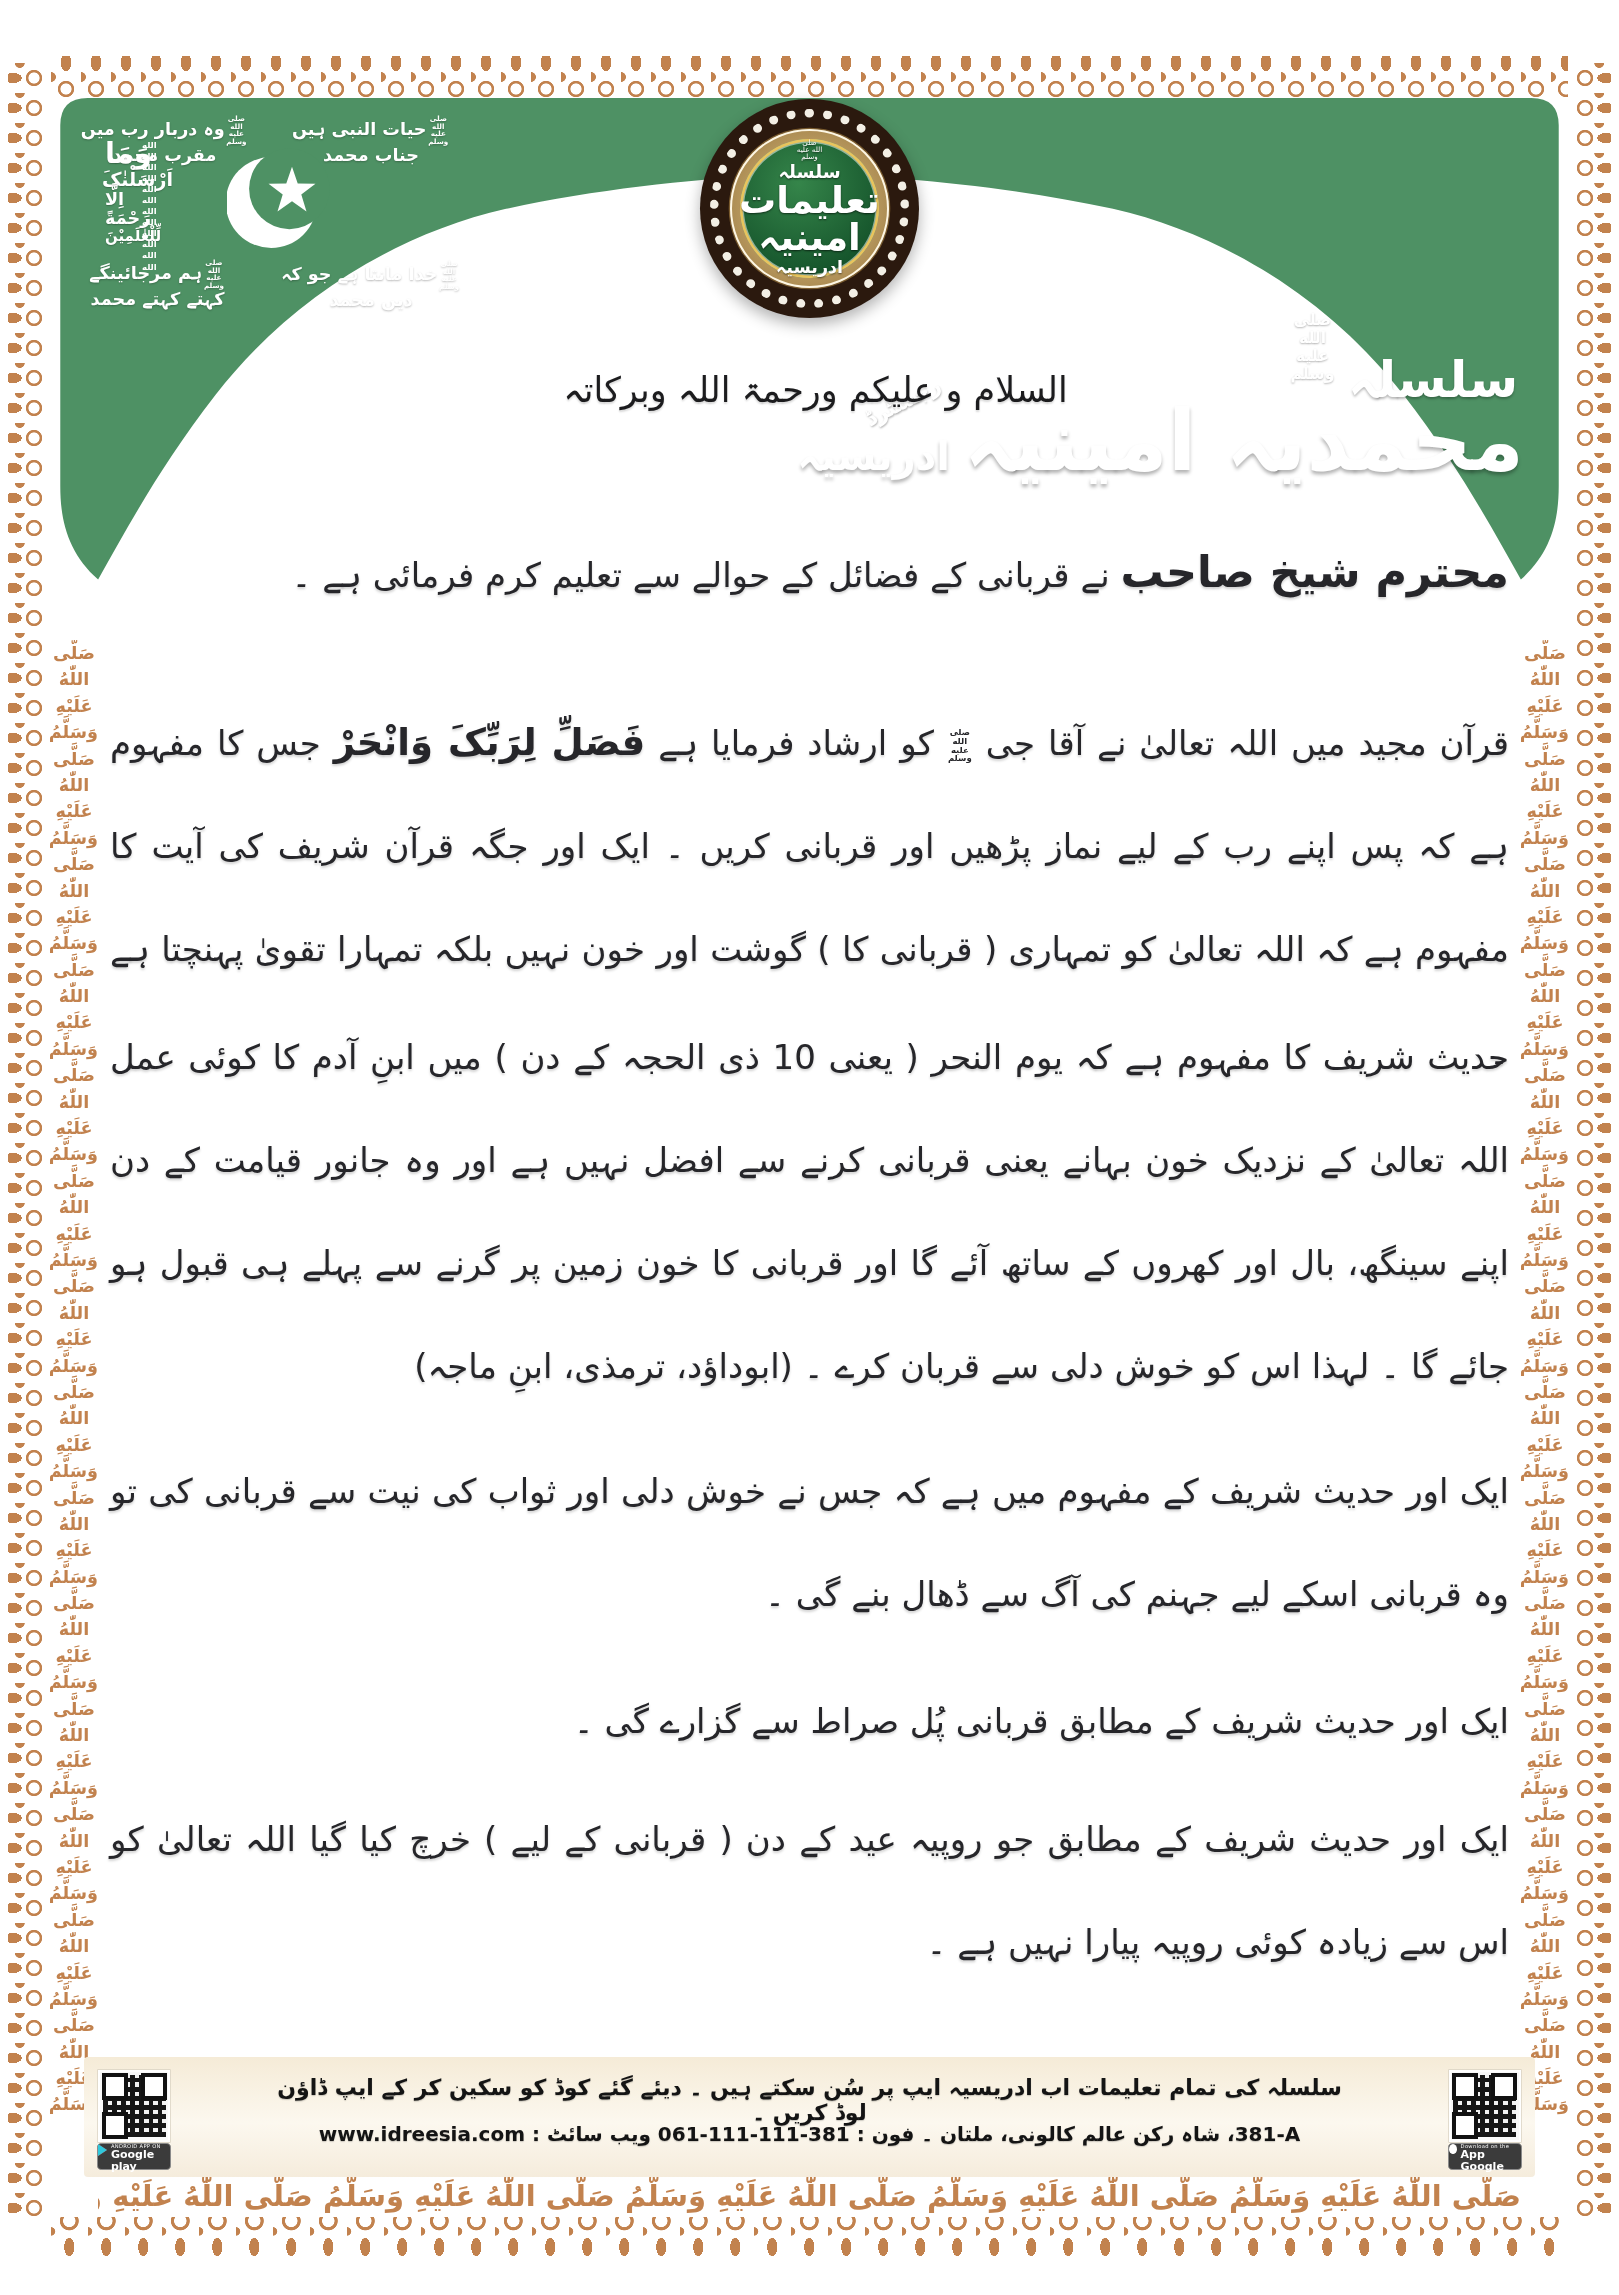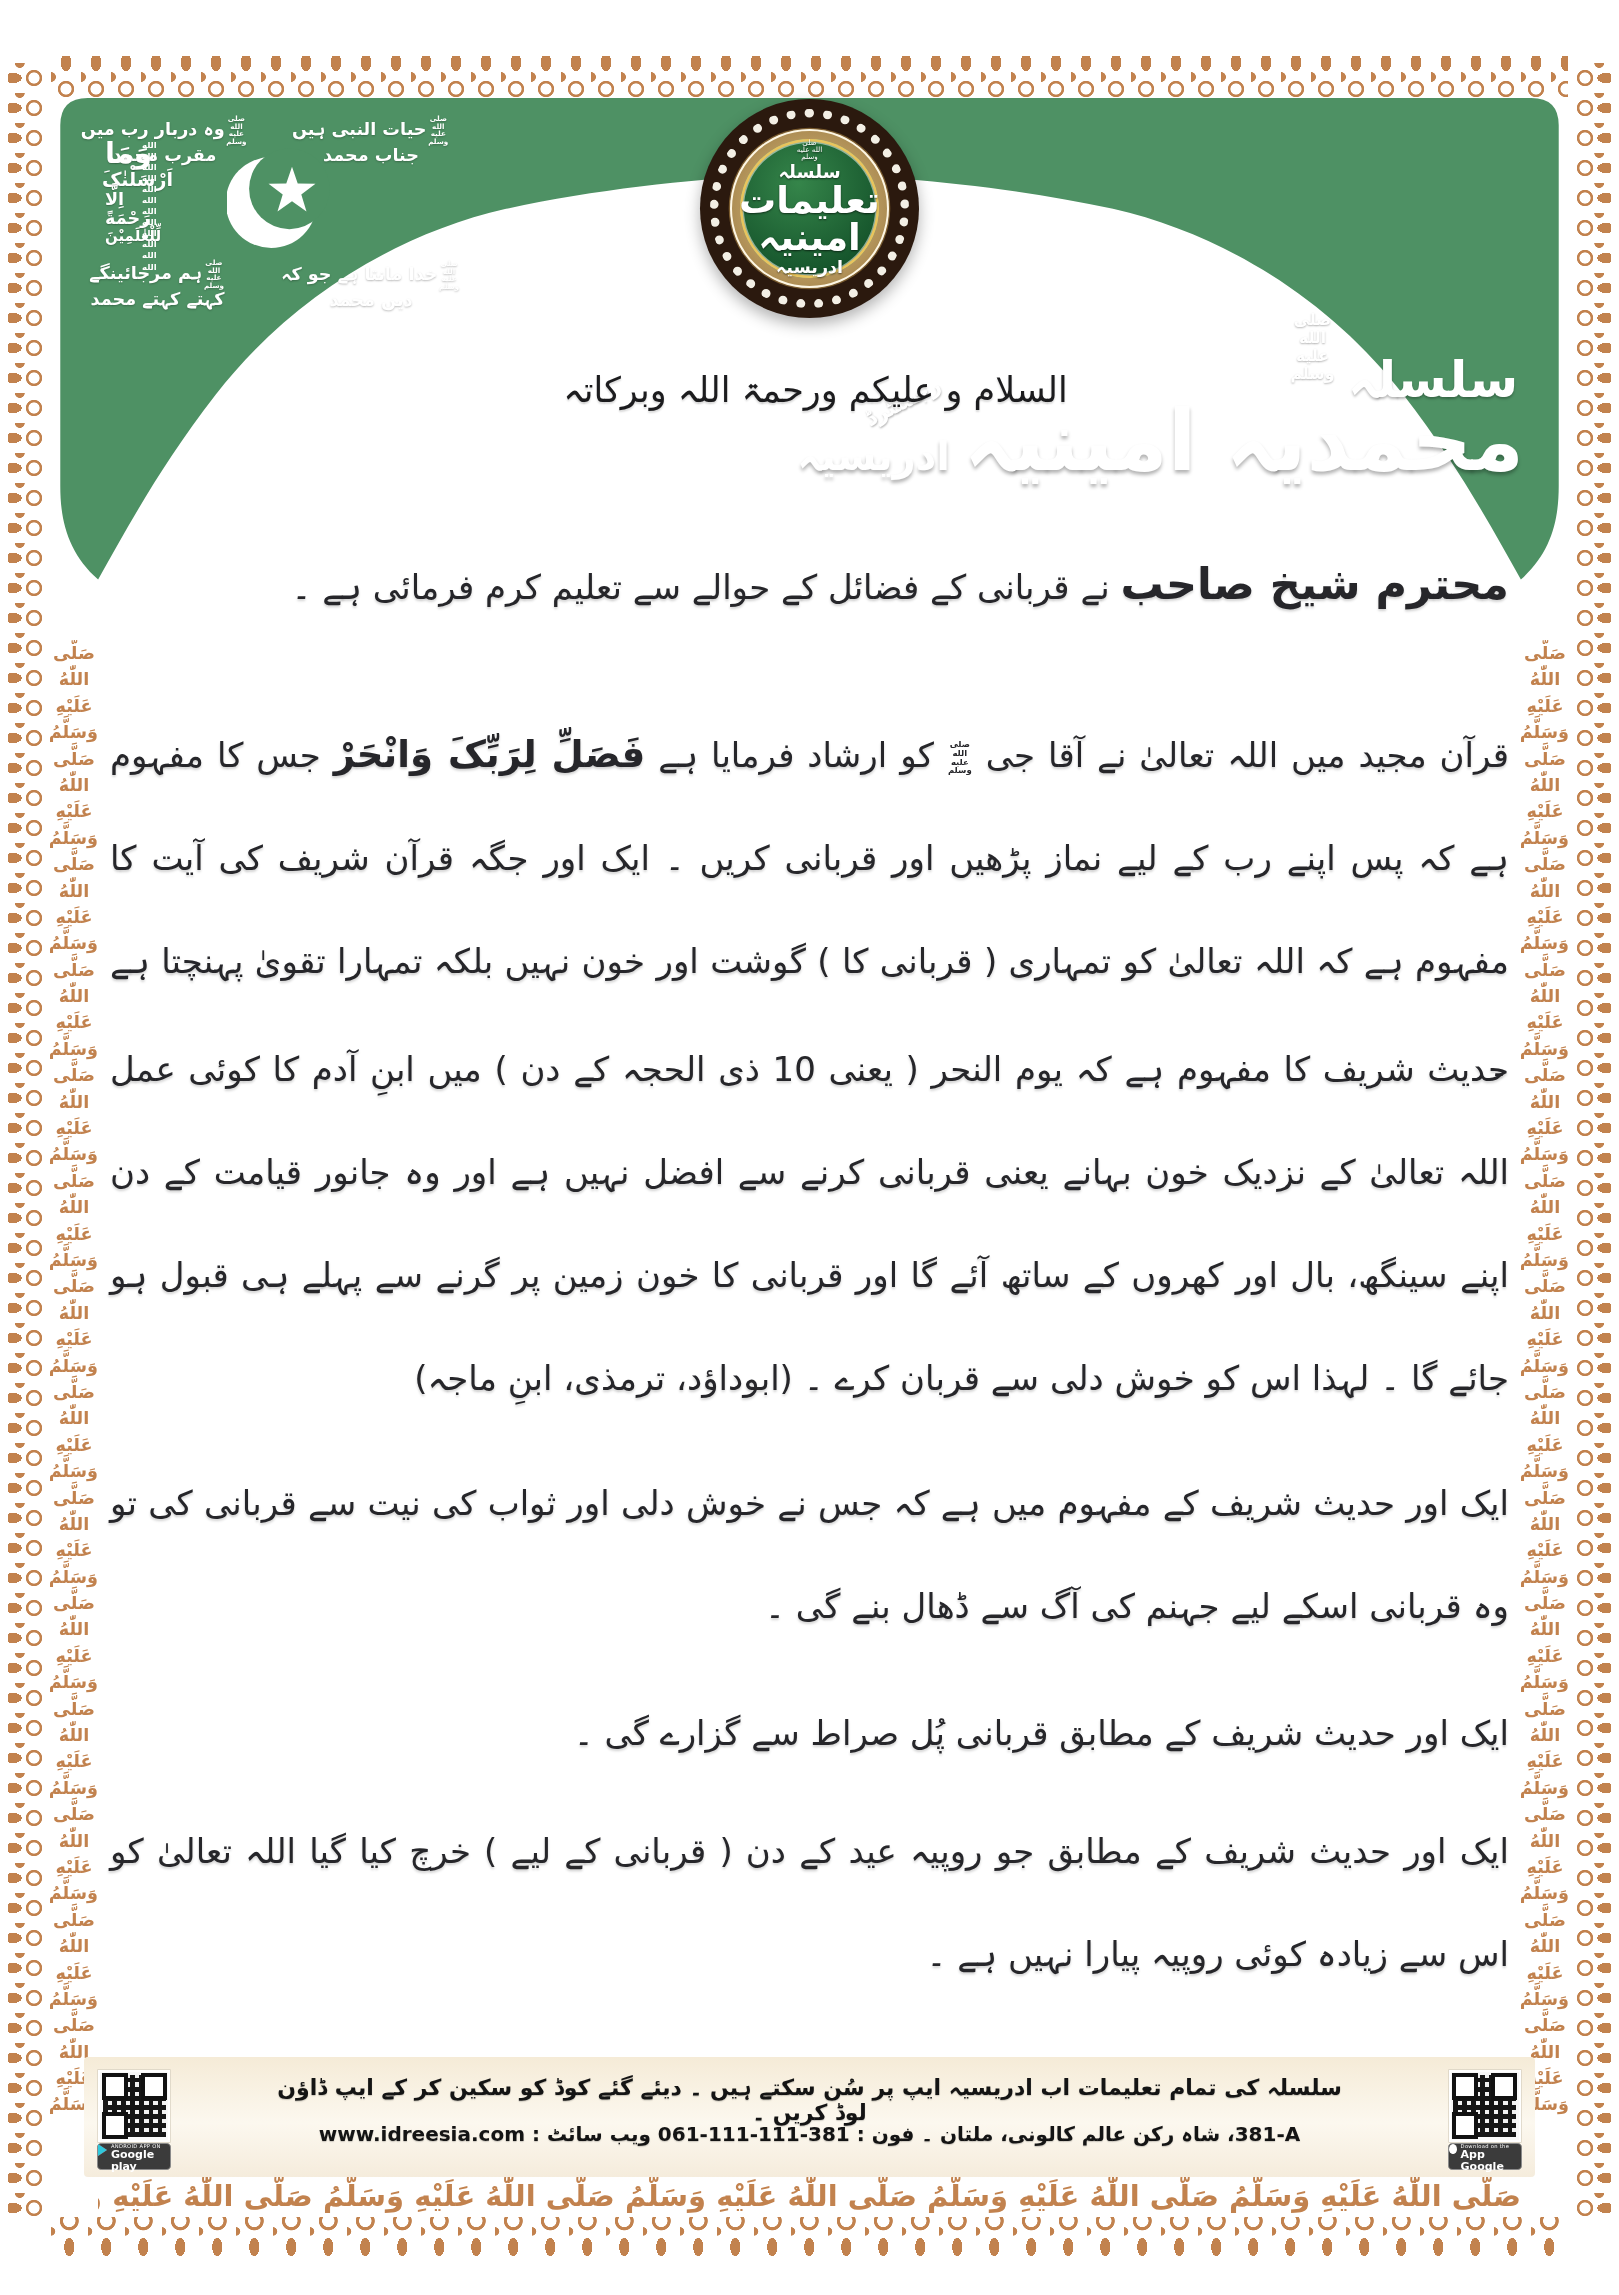--- a/index.html
+++ b/index.html
@@ -111,21 +111,21 @@
   }
   .logo-saw{font-size:7.2px; line-height:1; margin-bottom:1.3px; width:26px; text-align:center;}
   .logo-top{font-size:18.3px; font-weight:bold; line-height:1.1;}
   .logo-main{font-size:37px; font-weight:bold; line-height:1.02;}
   .logo-bottom{font-size:17.6px; font-weight:bold; line-height:1.2;}
   
   .salutation{
     position:absolute; left:450px; width:731px; top:370px; font-size:35px; text-align:center;
     direction:rtl; color:#1c1c1e; font-weight:500; text-shadow:0 2px 2px rgba(0,0,0,.15);
   }
-  .content{position:absolute; left:110px; right:110px; top:16px; height:1917px; z-index:2;}
+  .content{position:absolute; left:110px; right:110px; top:4px; height:1917px; z-index:2;}
   .content p{
     position:absolute; left:0; right:0; margin:0; direction:rtl; text-align:justify;
     font-size:34px; line-height:103px; color:#26262a; text-shadow:0 2px 2.6px rgba(0,0,0,.18);
   }
   .p1{top:517px;}
   .p1 .lead{font-size:43px; font-weight:bold;}
   .p2{top:687px;}
   .p2 .quran{font-weight:bold; font-size:37px;margin-top:8px;}
   .p3{top:1002px;}
   .p4{top:1436px;}

